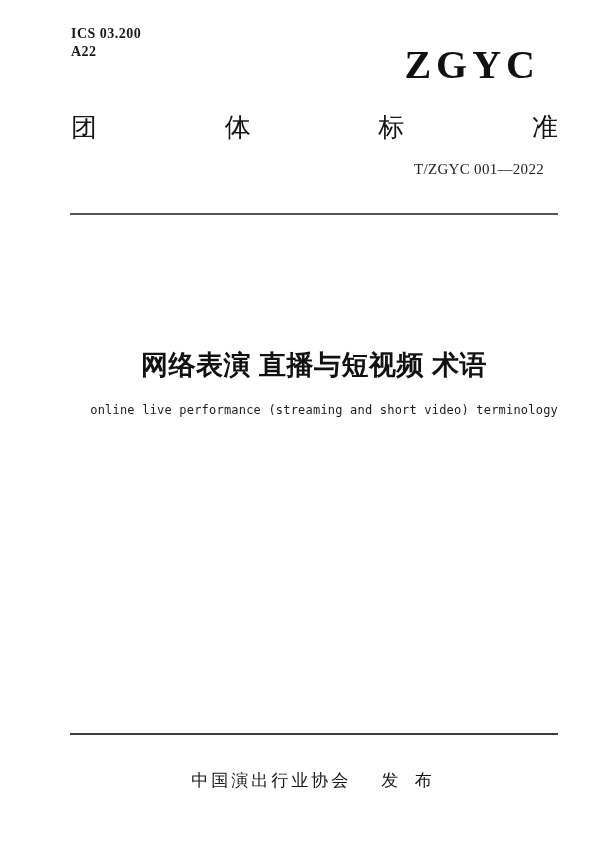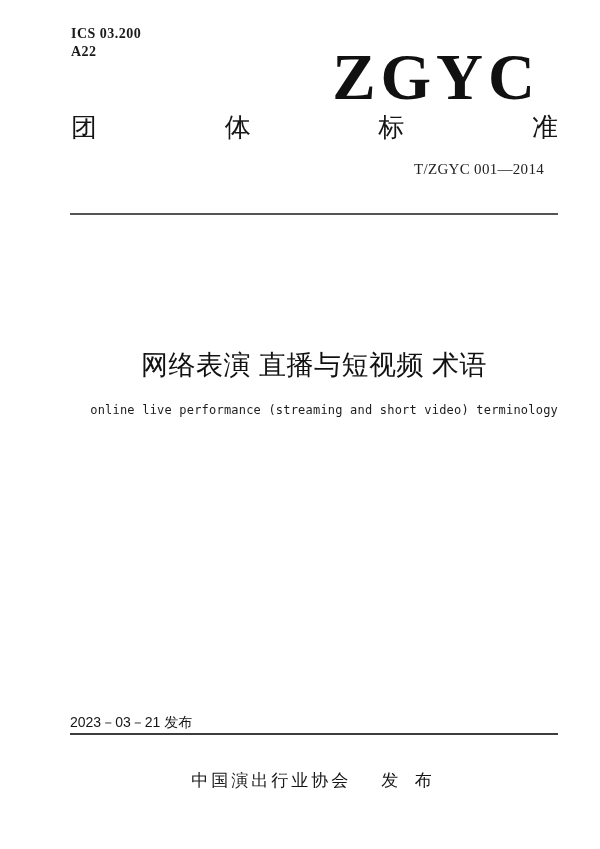--- a/index.html
+++ b/index.html
@@ -22,21 +22,21 @@
     font-size: 14px;
     line-height: 18px;
     letter-spacing: 0.5px;
   }
   .logo {
     position: absolute;
     top: 45px;
     right: 60px;
     font-family: "Liberation Serif", "DejaVu Serif", serif;
     font-weight: 700;
-    font-size: 65px;
+    font-size: 40px;
     line-height: 1;
     letter-spacing: 5px;
     color: #111111;
   }
   .std-type-row {
     position: absolute;
     left: 71px;
     right: 42px;
     top: 114px;
     display: flex;
@@ -63,21 +63,21 @@
     height: 1.5px;
     background: #555555;
   }
   .doc-title {
     position: absolute;
     left: 70px;
     right: 42px;
     top: 350px;
     text-align: center;
     font-size: 27px;
-    font-weight: 400;
+    font-weight: 700;
     line-height: 1.15;
     letter-spacing: 0.5px;
     color: #111111;
     white-space: nowrap;
   }
   .doc-subtitle {
     position: absolute;
     left: 71px;
     right: 42px;
     top: 403px;
@@ -137,30 +137,29 @@
 
   <div class="logo">ZGYC</div>
 
   <div class="std-type-row">
     <span>团</span>
     <span>体</span>
     <span>标</span>
     <span>准</span>
   </div>
 
-  <div class="std-number">T/ZGYC 001—2014</div>
+  <div class="std-number">T/ZGYC 001—2022</div>
 
   <div class="rule-top"></div>
 
   <div class="doc-title">网络表演 直播与短视频 术语</div>
 
   <div class="doc-subtitle">online live performance (streaming and short video) terminology</div>
 
   <div class="date-row">
-    <span>2023－03－21 发布</span>
   </div>
 
   <div class="rule-bottom"></div>
 
   <div class="publisher-row">
     <span class="publisher-name">中国演出行业协会</span>
     <span class="publish-label">发 布</span>
   </div>
 
 </div>

